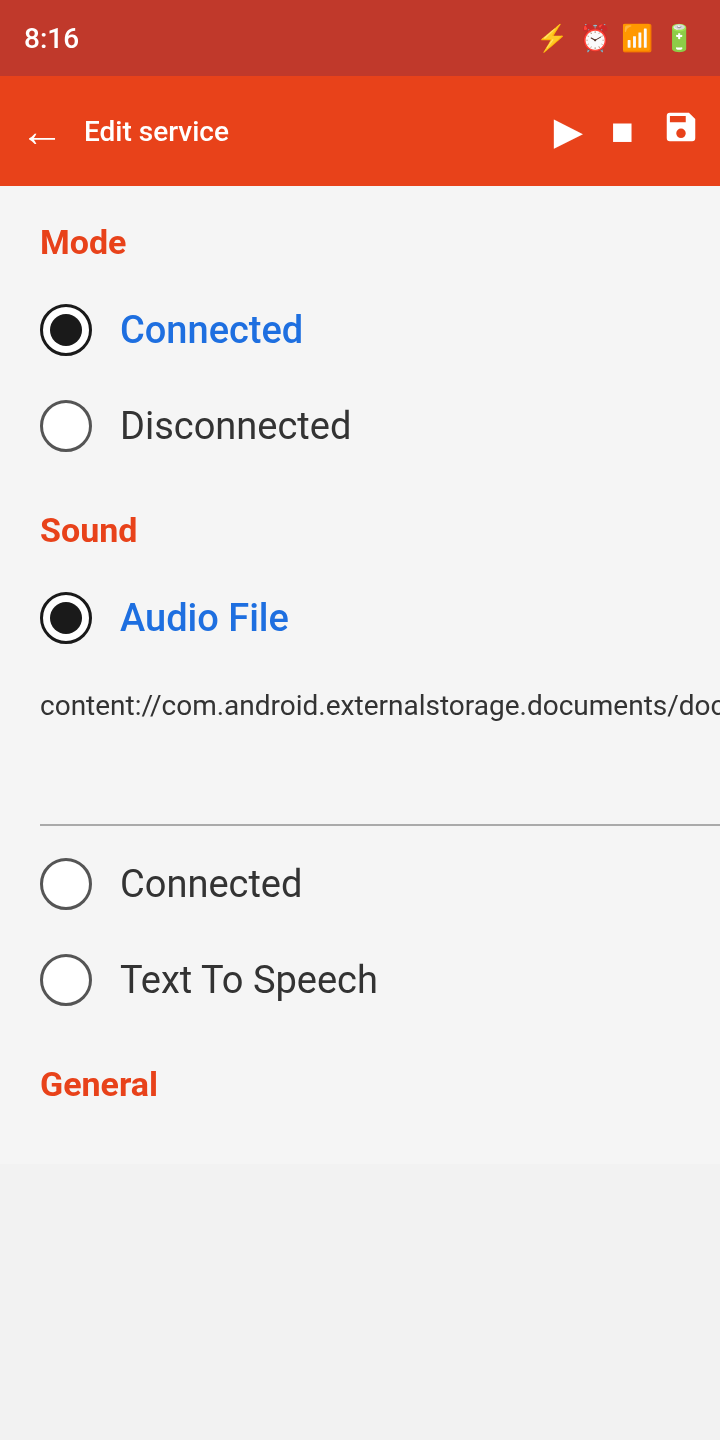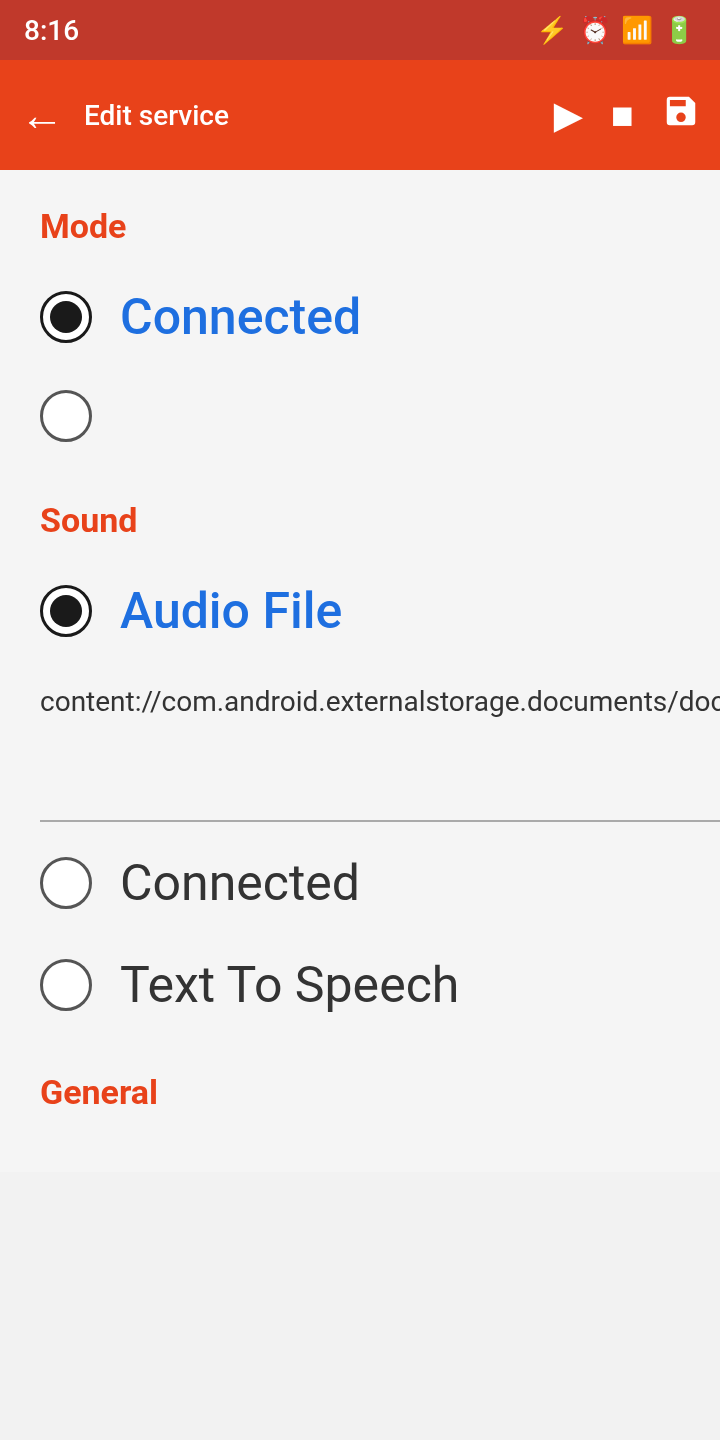--- a/index.html
+++ b/index.html
@@ -8,21 +8,21 @@
       width: 720px;
       min-height: 1440px;
       font-family: 'Roboto', Arial, sans-serif;
       background: #f2f2f2;
       font-size: 32px;
     }
 
     
     .status-bar {
       background: #c0392b;
-      height: 60px;
+      height: 76px;
       display: flex;
       align-items: center;
       justify-content: space-between;
       padding: 0 24px;
       color: white;
     }
     .status-bar-time {
       font-size: 28px;
       font-weight: 500;
     }
@@ -102,21 +102,21 @@
       border-color: #1a1a1a;
     }
     .radio-circle.selected::after {
       content: '';
       width: 32px;
       height: 32px;
       border-radius: 50%;
       background: #1a1a1a;
     }
     .radio-label {
-      font-size: 50px;
+      font-size: 38px;
       color: #333;
     }
     .radio-label.selected {
       color: #1e6fe0;
       font-weight: 500;
     }
 
     
     .audio-file-area {
       padding: 20px 40px 10px 40px;
@@ -169,20 +169,21 @@
 
   <div class="section-label">Mode</div>
 
   <div class="radio-option">
     <div class="radio-circle selected"></div>
     <span class="radio-label selected">Connected</span>
   </div>
 
   <div class="radio-option">
     <div class="radio-circle"></div>
+    <span class="radio-label">Disconnected</span>
   </div>
 
 
 
   <div class="section-label">Sound</div>
 
   <div class="radio-option">
     <div class="radio-circle selected"></div>
     <span class="radio-label selected">Audio File</span>
   </div>

